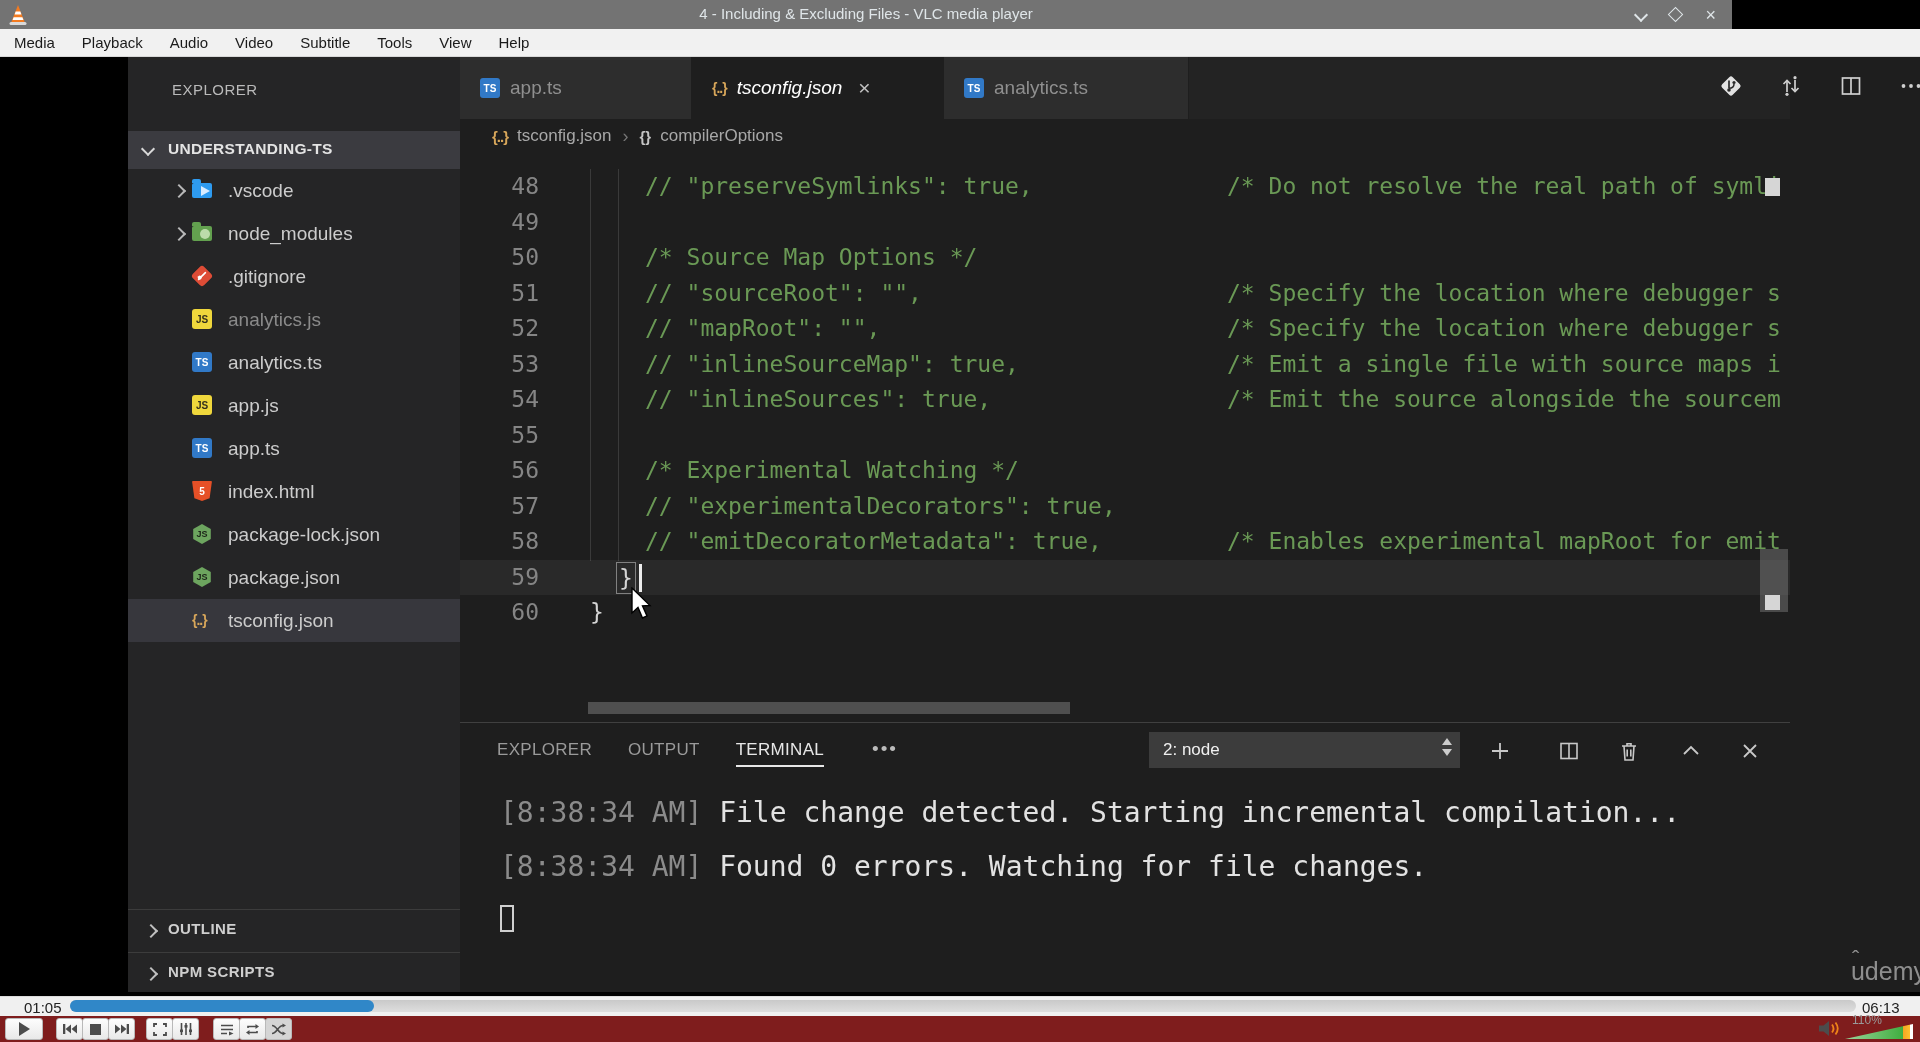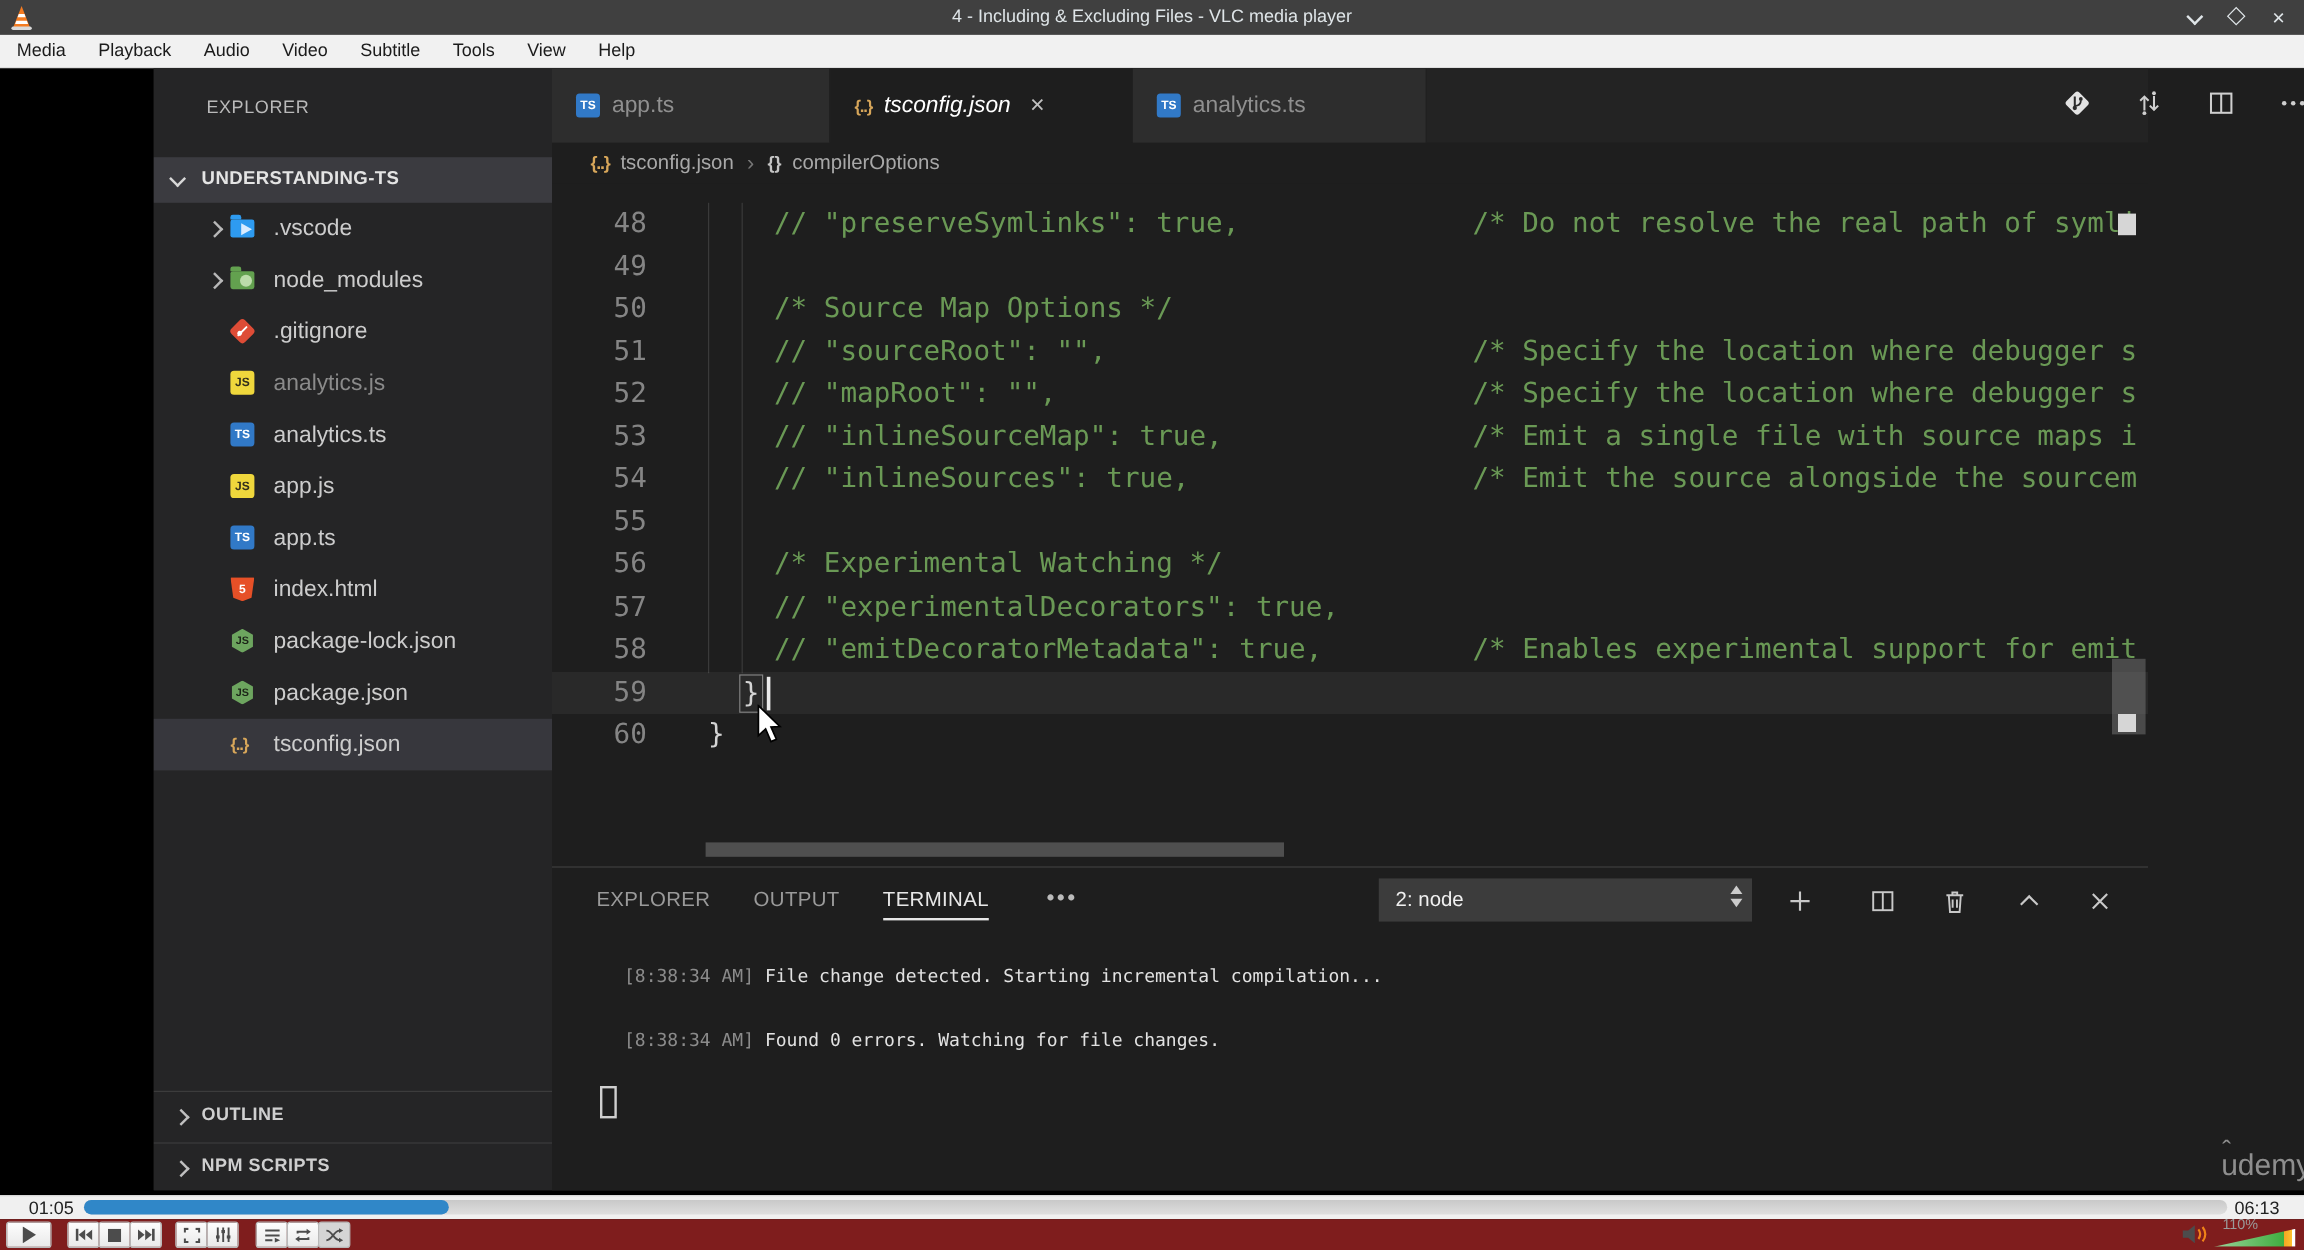--- a/index.html
+++ b/index.html
@@ -1,20 +1,20 @@
 <!DOCTYPE html>
 <html><head>
 <meta charset="utf-8">
 <style>
   html,body{margin:0;padding:0;background:#000;}
   #app{position:relative;width:1920px;height:1042px;background:#000;overflow:hidden;
        font-family:"Liberation Sans",sans-serif;-webkit-font-smoothing:antialiased;}
 
   
-  #titlebar{position:absolute;top:0;left:0;width:1920px;height:29px;background:#404040;}
+  #titlebar{position:absolute;top:0;left:0;width:1732px;height:29px;background:#737373;}
   #vlc-title{position:absolute;top:5px;left:0;width:100%;text-align:center;color:#dfe5e8;font-size:15px;}
   #cone{position:absolute;left:7px;top:3px;}
   #win-controls{position:absolute;right:16px;top:0;height:29px;display:flex;align-items:center;gap:24px;}
   .chev{display:inline-block;width:8px;height:8px;border-right:2px solid #dfe5e8;border-bottom:2px solid #dfe5e8;}
   .chev.down{transform:rotate(45deg);margin-top:-4px;}
   .chev.right{border-color:#b8b8b8;transform:rotate(-45deg);}
   .diamond{display:inline-block;width:9px;height:9px;border:1.8px solid #dfe5e8;transform:rotate(45deg);}
   .wc-x{color:#dfe5e8;font-size:18px;line-height:18px;}
 
   
@@ -102,21 +102,21 @@
   .ttab{font-size:17px;letter-spacing:.3px;color:#9a9a9a;position:relative;height:53px;line-height:53px;}
   .ttab.active{color:#e7e7e7;}
   .ttab.active::after{content:"";position:absolute;left:0;right:0;bottom:9px;height:2px;background:#e7e7e7;}
   #terminal-more{font-size:19px;color:#bbb;letter-spacing:2px;}
   #shell-select{position:absolute;left:689px;top:9px;width:311px;height:36px;background:#3c3c3c;box-sizing:border-box;
                 display:flex;align-items:center;padding-left:14px;font-size:17px;color:#f0f0f0;}
   #spinner{position:absolute;right:8px;top:6px;display:flex;flex-direction:column;gap:4px;align-items:center;}
   .tri-up{width:0;height:0;border-left:5px solid transparent;border-right:5px solid transparent;border-bottom:7px solid #ccc;}
   .tri-down{width:0;height:0;border-left:5px solid transparent;border-right:5px solid transparent;border-top:7px solid #ccc;}
   .term-icon{position:absolute;top:16px;}
-  #term-out{position:absolute;left:40px;top:72px;font-family:"DejaVu Sans Mono",monospace;font-size:15px;margin-left:20px;}
+  #term-out{position:absolute;left:40px;top:72px;font-family:"DejaVu Sans Mono",monospace;font-size:28px;}
   .term-line{height:54px;line-height:36px;white-space:pre;}
   .t-time{color:#8b8b8b;}
   .t-text{color:#e2e2e2;}
   #term-cursor{position:absolute;left:40px;top:182px;width:14px;height:27px;border:2px solid #cfcfcf;box-sizing:border-box;}
 
   #watermark{position:absolute;right:16px;bottom:6px;color:#8e8e8e;font-size:25px;text-align:right;}
   #watermark .hat{position:relative;}
   #watermark .hat::before{content:"ˆ";position:absolute;left:1px;top:-11px;font-size:22px;color:#8e8e8e;}
 
   
@@ -303,21 +303,21 @@
     <div class="cl"><span class="lnum">48</span><span class="c4">// "preserveSymlinks": true,</span><span class="cmt">/* Do not resolve the real path of symli</span></div>
         <div class="cl"><span class="lnum">49</span></div>
         <div class="cl"><span class="lnum">50</span><span class="c4">/* Source Map Options */</span></div>
         <div class="cl"><span class="lnum">51</span><span class="c4">// "sourceRoot": "",</span><span class="cmt">/* Specify the location where debugger s</span></div>
         <div class="cl"><span class="lnum">52</span><span class="c4">// "mapRoot": "",</span><span class="cmt">/* Specify the location where debugger s</span></div>
         <div class="cl"><span class="lnum">53</span><span class="c4">// "inlineSourceMap": true,</span><span class="cmt">/* Emit a single file with source maps i</span></div>
         <div class="cl"><span class="lnum">54</span><span class="c4">// "inlineSources": true,</span><span class="cmt">/* Emit the source alongside the sourcem</span></div>
         <div class="cl"><span class="lnum">55</span></div>
         <div class="cl"><span class="lnum">56</span><span class="c4">/* Experimental Watching */</span></div>
         <div class="cl"><span class="lnum">57</span><span class="c4">// "experimentalDecorators": true,</span></div>
-        <div class="cl"><span class="lnum">58</span><span class="c4">// "emitDecoratorMetadata": true,</span><span class="cmt">/* Enables experimental support for emit</span></div>
+        <div class="cl"><span class="lnum">58</span><span class="c4">// "emitDecoratorMetadata": true,</span><span class="cmt">/* Enables experimental mapRoot for emit</span></div>
         <div class="cl current"><span class="lnum">59</span><span class="b2">}</span><span class="cursor-bar"></span></div>
         <div class="cl"><span class="lnum">60</span><span class="b0">}</span></div>
       </div>
     <div id="h-scroll"></div>
     <div id="v-scroll-thumb"></div>
     <div class="v-marker" style="top:121px;height:18px;"></div>
     <div class="v-marker" style="top:538px;height:15px;"></div>
 
     <div id="terminal">
       <div id="terminal-tabs">

